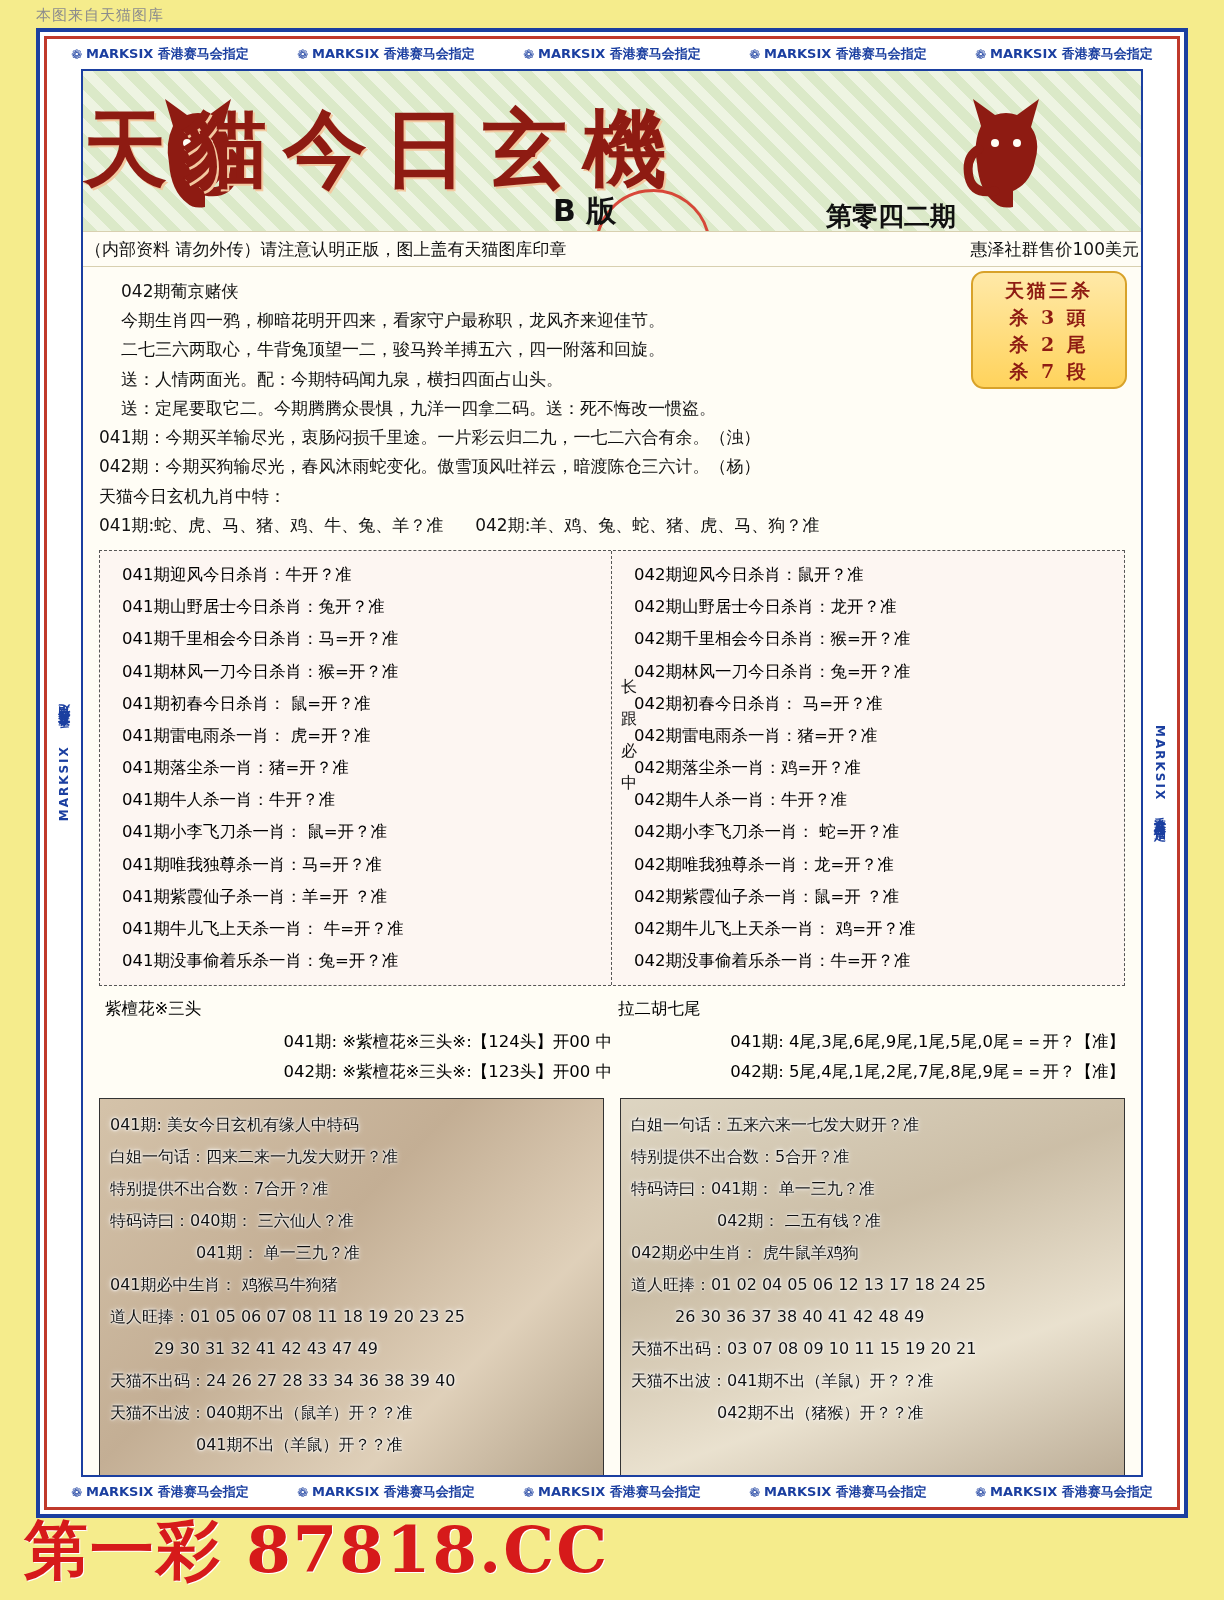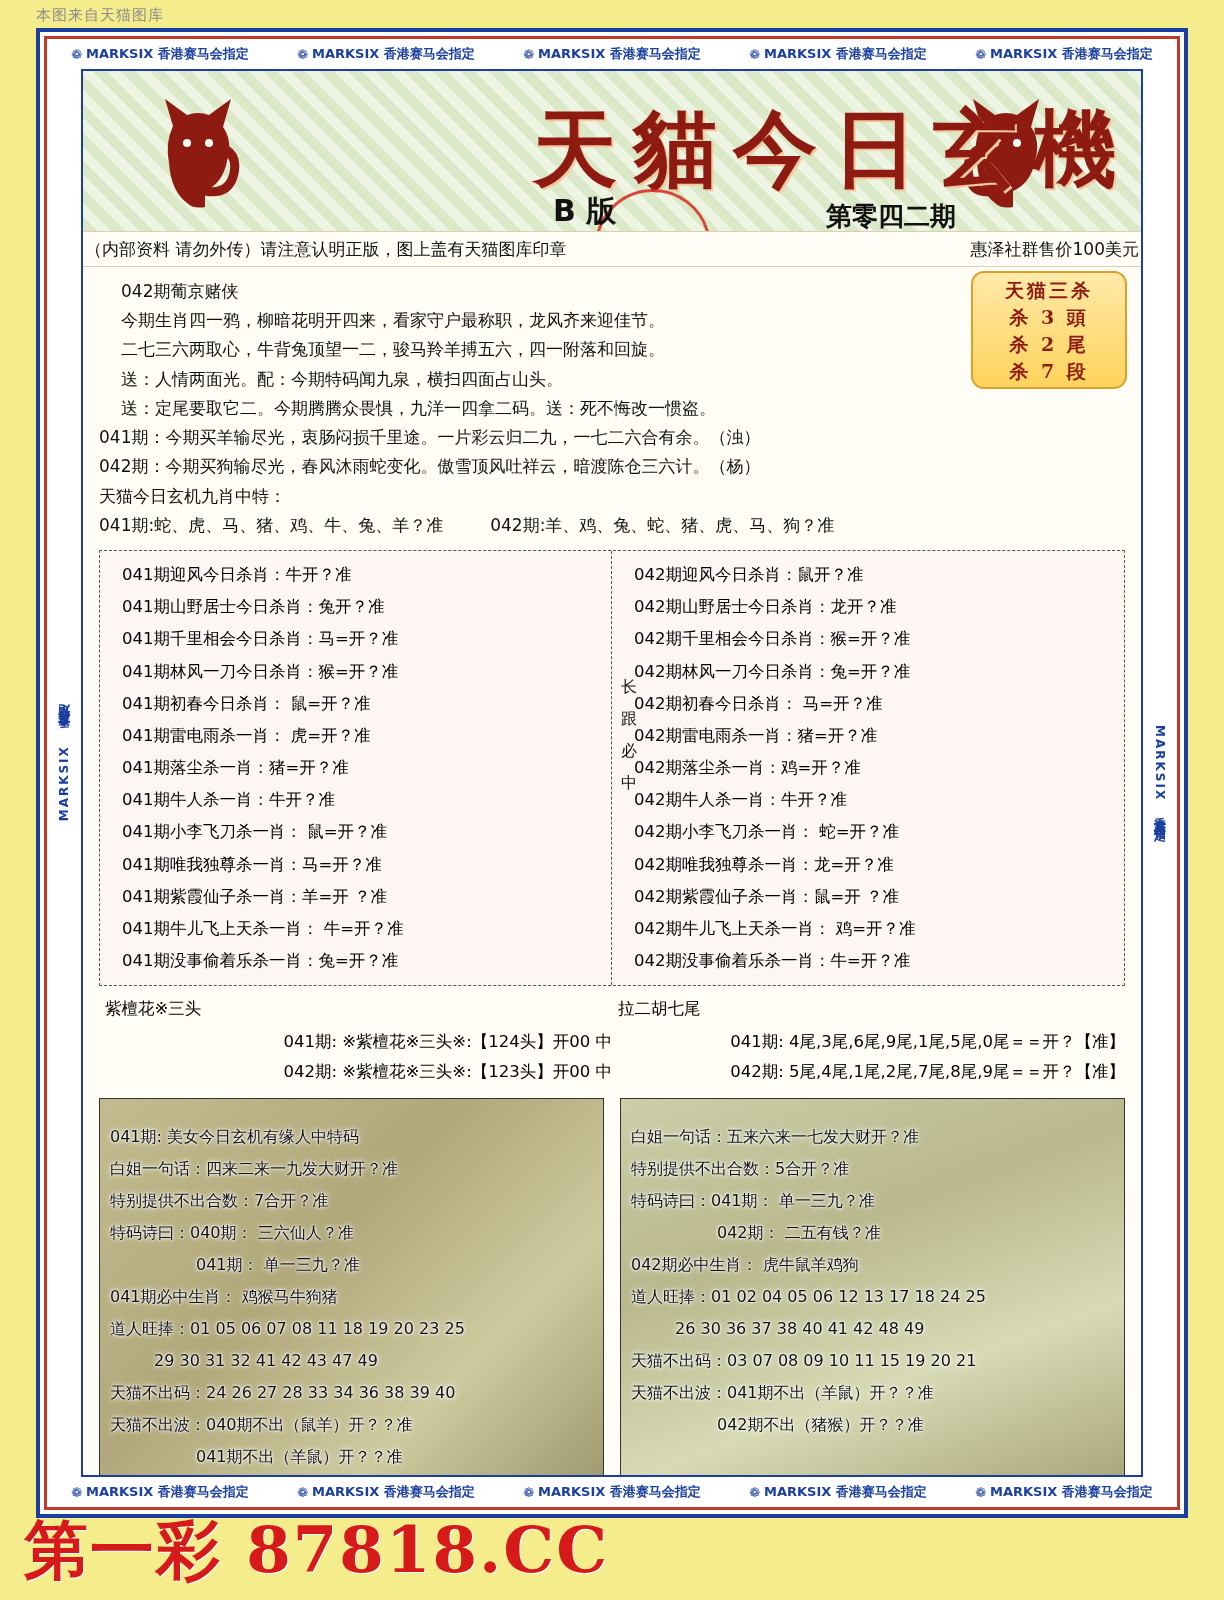--- a/index.html
+++ b/index.html
@@ -69,22 +69,22 @@
     border-bottom:1px solid #d8d0b0;
     overflow:hidden;
   }
   .cat{
     position:absolute;top:20px;width:90px;height:120px;
   }
   .cat svg{width:100%;height:100%;}
   .cat.left{left:70px;}
   .cat.right{right:90px;}
   .title-main{
-    position:absolute;left:0;right:8px;top:22px;
-    text-align:right;
+    position:absolute;left:0;right:0;top:22px;
+    text-align:left;
     font-family:"DejaVu Serif","Liberation Serif",serif;
     font-size:84px;font-weight:bold;color:#8e1b12;
     letter-spacing:16px;
     text-shadow:2px 2px 0 #f3c9a0;
   }
   .badge-b{
     position:absolute;left:470px;top:120px;
     font-size:30px;font-weight:bold;color:#111;
   }
   .issue{
@@ -155,25 +155,25 @@
   .kv .k{display:inline-block;min-width:62px;}
   
   .bottom-row{
     margin:10px 16px 0 16px;display:flex;gap:16px;
   }
   .panel{
     width:50%;box-sizing:border-box;
     border:1px solid #333;
     position:relative;
     min-height:410px;
-    padding:22px 8px 8px 10px;
+    padding:10px 8px 8px 10px;
     font-size:16px;line-height:2.0;
     color:#111;
     overflow:hidden;
-    background:#84cc16;
+    background:#fef9c3;
   }
   .panel .photo{
     position:absolute;inset:0;
     background:
       linear-gradient(135deg,#cdb9a5 0%,#b9a18c 40%,#dac9b8 70%,#9e8b78 100%);
     opacity:.85;
   }
   .panel.right .photo{
     background:
       linear-gradient(160deg,#d8cfc2 0%,#c3b4a2 35%,#e6ddd1 65%,#a89684 100%);
@@ -295,21 +295,21 @@
           <div>杀 7 段</div>
         </div>
         <p class="indent">042期葡京赌侠</p>
         <p class="indent">今期生肖四一鸦，柳暗花明开四来，看家守户最称职，龙风齐来迎佳节。</p>
         <p class="indent">二七三六两取心，牛背兔顶望一二，骏马羚羊搏五六，四一附落和回旋。</p>
         <p class="indent">送：人情两面光。配：今期特码闻九泉，横扫四面占山头。</p>
         <p class="indent">送：定尾要取它二。今期腾腾众畏惧，九洋一四拿二码。送：死不悔改一惯盗。</p>
         <p>041期：今期买羊输尽光，衷肠闷损千里途。一片彩云归二九，一七二六合有余。（浊）</p>
         <p>042期：今期买狗输尽光，春风沐雨蛇变化。傲雪顶风吐祥云，暗渡陈仓三六计。（杨）</p>
         <p>天猫今日玄机九肖中特：</p>
-        <p style="display:flex;gap:47px;">
+        <p style="display:flex;gap:32px;">
           <span>041期:蛇、虎、马、猪、鸡、牛、兔、羊？准</span>
           <span>042期:羊、鸡、兔、蛇、猪、虎、马、狗？准</span>
         </p>
       </div>
 
       <div class="dual-box">
         <div class="dual-col left" id="kill-left">
           <div class="vert-note" id="vert-note">
               <div>长</div>
               <div>跟</div>

